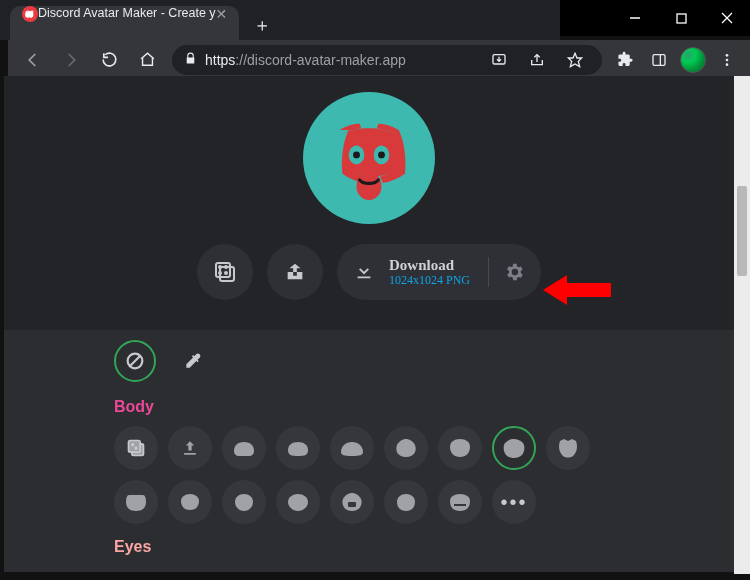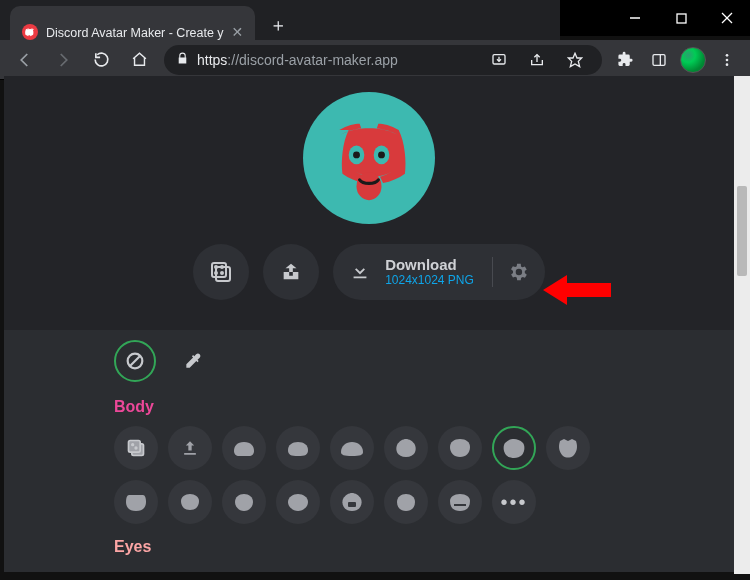--- a/index.html
+++ b/index.html
@@ -4,42 +4,42 @@
 <style>
   *{box-sizing:border-box;margin:0;padding:0;}
   body{width:750px;height:580px;font-family:"Segoe UI",Arial,sans-serif;background:#111;overflow:hidden;position:relative;}
   
   .titlebar{height:36px;background:#000;display:flex;align-items:center;color:#fff;}
   .win-controls{position:absolute;right:0;top:0;height:36px;display:flex;}
   .win-btn{width:46px;height:36px;display:flex;align-items:center;justify-content:center;color:#fff;}
   .chev-wrap{position:absolute;right:190px;top:0;height:36px;display:flex;align-items:center;color:#fff;}
   
   .tab-strip{height:40px;background:#202124;display:flex;align-items:flex-end;}
-  .tab{display:flex;align-items:flex-end;gap:8px;height:34px;background:#35363a;color:#e8eaed;border-top-left-radius:10px;border-top-right-radius:10px;padding:0 12px;margin-left:10px;font-size:12.5px;max-width:250px;}
+  .tab{display:flex;align-items:flex-start;gap:0;height:34px;background:#35363a;color:#e8eaed;border-top-left-radius:10px;border-top-right-radius:10px;padding:0 12px;margin-left:10px;font-size:12.5px;max-width:250px;}
   .favicon{width:16px;height:16px;border-radius:50%;background:#EB3A42;display:flex;align-items:center;justify-content:center;}
   .tab-title{white-space:nowrap;overflow:hidden;text-overflow:ellipsis;flex:1;}
   .tab-close{font-size:14px;color:#9aa0a6;}
   .newtab{width:30px;height:30px;margin-left:8px;display:flex;align-items:center;justify-content:center;color:#e8eaed;font-size:18px;}
   
   .toolbar{height:40px;background:#35363a;display:flex;align-items:center;padding:0 8px;gap:4px;border-bottom:1px solid #000;}
   .tool-ic{width:34px;height:34px;display:flex;align-items:center;justify-content:center;color:#9aa0a6;border-radius:50%;}
   .tool-ic.on{color:#e8eaed;}
   .omni{flex:1;height:30px;background:#202124;border-radius:15px;display:flex;align-items:center;padding:0 12px;gap:8px;color:#e8eaed;font-size:14px;margin:0 4px;}
   .omni .url-dim{color:#9aa0a6;}
   .right-ic{width:30px;height:30px;display:flex;align-items:center;justify-content:center;color:#e8eaed;}
   .profile-pic{width:26px;height:26px;border-radius:50%;background:radial-gradient(circle at 30% 30%,#2aa06f,#0c5 30%,#083 70%);border:1px solid #555;}
   
   .viewport{position:absolute;left:4px;right:16px;top:76px;bottom:8px;background:#2b2d31;}
   
   .hero{background:#232428;padding:16px 0 30px 0;display:flex;flex-direction:column;align-items:center;}
   .avatar-preview{width:132px;height:132px;border-radius:50%;background:#3db9b0;display:flex;align-items:center;justify-content:center;overflow:hidden;}
   .action-row{margin-top:20px;display:flex;align-items:center;gap:14px;}
   .round-btn{width:56px;height:56px;border-radius:50%;background:#2e3035;display:flex;align-items:center;justify-content:center;color:#c7c9cd;}
   .download-pill{height:56px;border-radius:28px;background:#2e3035;display:flex;align-items:center;padding:0 16px;gap:14px;}
-  .dl-txt{display:flex;flex-direction:column;line-height:1.1;}
+  .dl-txt{display:flex;flex-direction:column;line-height:1.1;font-family:Liberation Serif, serif;}
   .dl-txt .big{color:#cfd1d5;font-weight:600;font-size:15px;}
   .dl-txt .sm{color:#0ea5e9;font-size:12px;}
   .dl-sep{width:1px;height:30px;background:#484a50;margin-left:4px;}
   .gear-btn{display:flex;align-items:center;justify-content:center;color:#7b7e85;}
   
   .body-section{padding:10px 110px 0 110px;color:#fff;}
   .small-tools{display:flex;gap:16px;margin-bottom:16px;}
   .tool-circle{width:42px;height:42px;border-radius:50%;display:flex;align-items:center;justify-content:center;color:#c7c9cd;}
   .tool-circle.ring{border:2px solid #32a657;}
   .sec-title{color:#ec4899;font-weight:600;font-size:16px;margin:6px 0 10px 0;}
@@ -90,21 +90,21 @@
       <svg width="11" height="11" viewBox="0 0 24 24">
           <path fill="#fff" d="M20 5c-2-1-4-1.5-6-1.5l-.4.8c2 .3 3.8 1 5.5 2-2.6-1.3-5.4-2-8-2s-5.4.7-8 2c1.7-1 3.5-1.7 5.5-2L8 3.5C6 3.5 4 4 2 5 0 9 0 13 1 17c2 1.5 4 2.5 6 3l1-1.7c-1.2-.3-2.3-.8-3.3-1.5 3 1.7 6.3 2 9.3 0-1 .7-2.1 1.2-3.3 1.5l1 1.7c2-.5 4-1.5 6-3 1-4 1-8-1-12z"></path>
         </svg>
     </span>
     <span class="tab-title">Discord Avatar Maker - Create y</span>
     <span class="tab-close">✕</span>
   </div>
   <div class="newtab">＋</div>
 </div>
 
-<div class="toolbar" style="position:absolute;top:40px;left:0;right:0;">
+<div class="toolbar" style="position:absolute;top:40px;left:8px;right:0;">
   <div class="tool-ic">
       <svg width="18" height="18" viewBox="0 0 24 24" fill="none" stroke="currentColor" stroke-width="2.3">
         <polyline points="15 4 7 12 15 20"></polyline>
       </svg>
     </div>
   <div class="tool-ic" style="opacity:.5">
       <svg width="18" height="18" viewBox="0 0 24 24" fill="none" stroke="currentColor" stroke-width="2.3">
         <polyline points="9 4 17 12 9 20"></polyline>
       </svg>
     </div>

